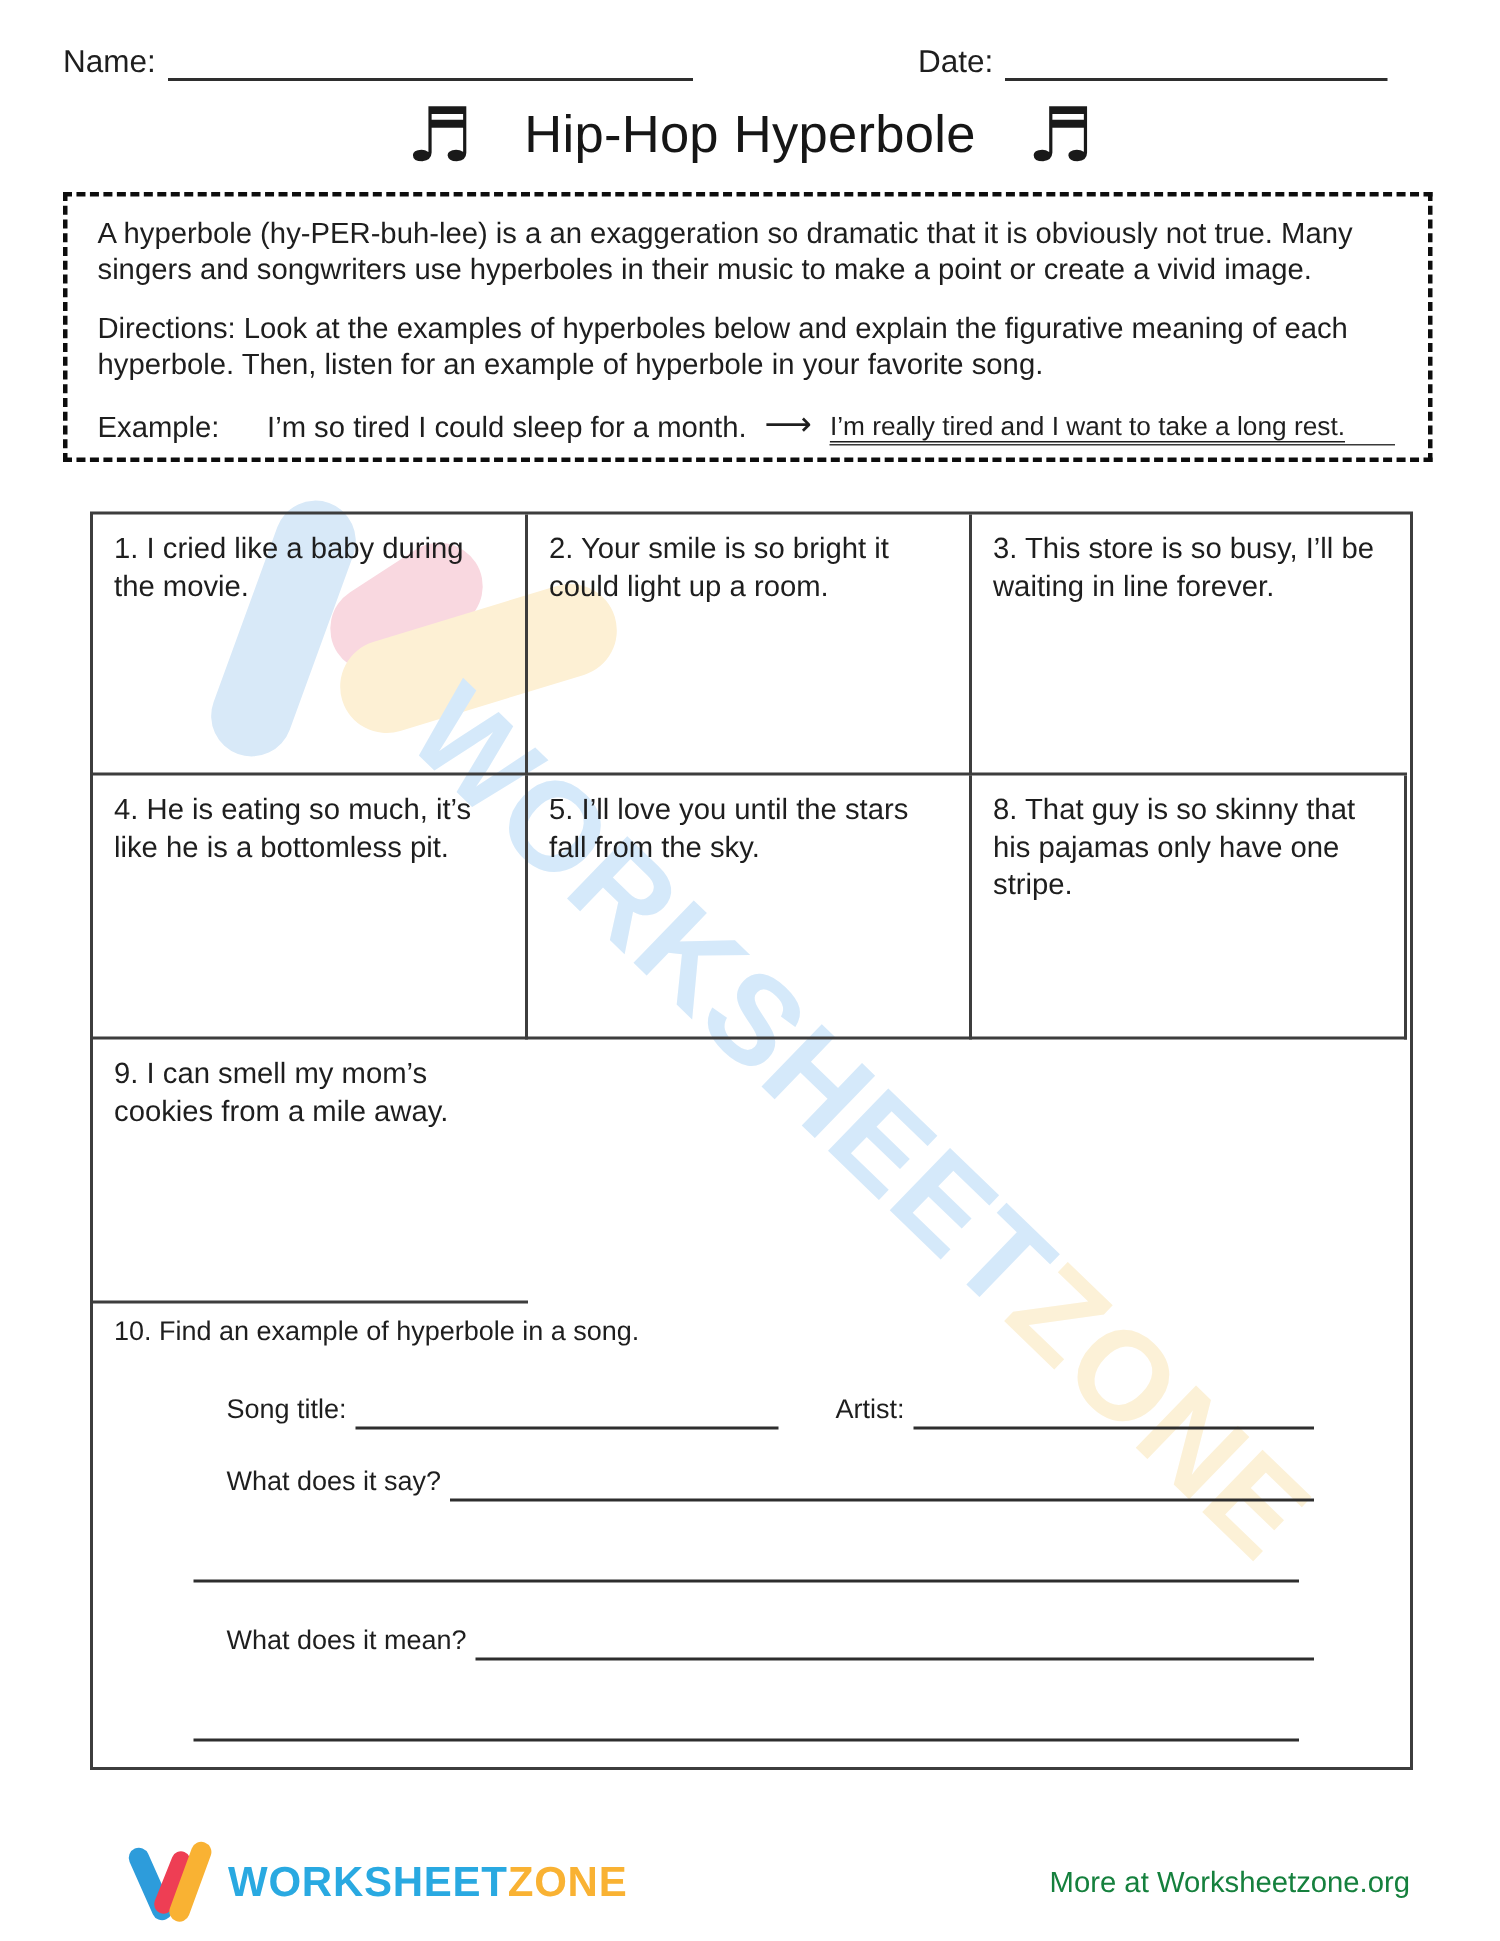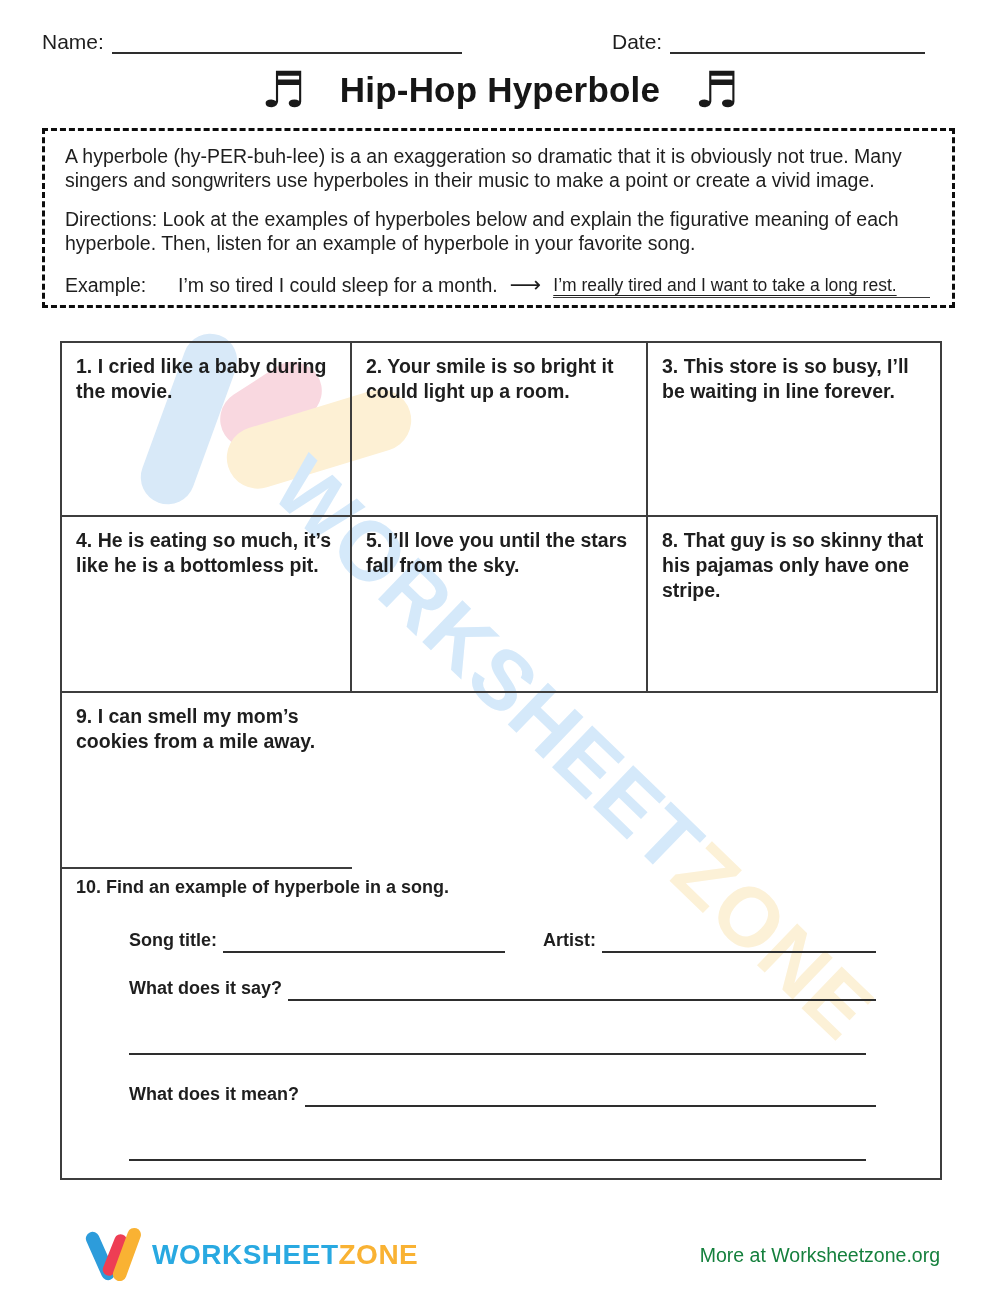--- a/index.html
+++ b/index.html
@@ -49,21 +49,21 @@
   
   .title-row {
     display: flex;
     align-items: center;
     justify-content: center;
     gap: 34px;
     margin-top: 4px;
     height: 64px;
   }
   .music-note { font-family: "DejaVu Sans", sans-serif; font-size: 50px; line-height: 1; color: #191919; }
-  .page-title { font-size: 35px; font-weight: 700; letter-spacing: 0.2px; color: #161616; margin: 0; }
+  .page-title { font-size: 35px; font-weight: 400; letter-spacing: 0.2px; color: #161616; margin: 0; }
 
   
   .intro-box {
     box-sizing: border-box;
     margin: 6px 45px 0 42px;
     height: 180px;
     border: 3px dashed #0d0d0d;
     padding: 13px 22px 0 20px;
     font-size: 19.5px;
     line-height: 24px;
@@ -78,39 +78,38 @@
 
   
   .hyper-table {
     box-sizing: border-box;
     margin: 33px 58px 0 60px;
     width: 882px;
     border: 2px solid #3d3d3d;
     display: grid;
     grid-template-columns: 290px 296px 290px;
     grid-template-rows: 174px 176px 176px 309px;
-    font-weight: bold;
   }
   .cell {
     border-right: 2px solid #3d3d3d;
     border-bottom: 2px solid #3d3d3d;
     padding: 11px 12px 0 14px;
     font-size: 19.5px;
     line-height: 25px;
     background: transparent;
   }
   .cell.last-col { border-right: none; }
   .q10-block {
     grid-column: 1 / -1;
     padding: 4px 62px 0 14px;
     font-size: 18px;
     line-height: 25px;
   }
   .q10-prompt { margin: 2px 0 0 0; }
-  .q10-row { display: flex; align-items: center; margin-left: 53px; }
+  .q10-row { display: flex; align-items: flex-start; margin-left: 75px; }
   .q10-row.song-row  { margin-top: 27px; }
   .q10-row.say-row   { margin-top: 22px; }
   .q10-row.mean-row  { margin-top: 26px; }
   .q10-label { white-space: nowrap; padding-right: 6px; }
   .song-line { flex: none; width: 282px; border-bottom: 2px solid #2e2e2e; height: 24px; }
   .row-gap { flex: none; width: 38px; }
   .artist-line { flex: 1; border-bottom: 2px solid #2e2e2e; height: 24px; }
   .grow-line { flex: 1; border-bottom: 2px solid #2e2e2e; height: 24px; }
   .cont-line { margin: 28px 10px 0 53px; border-bottom: 2px solid #2e2e2e; height: 24px; }
 

